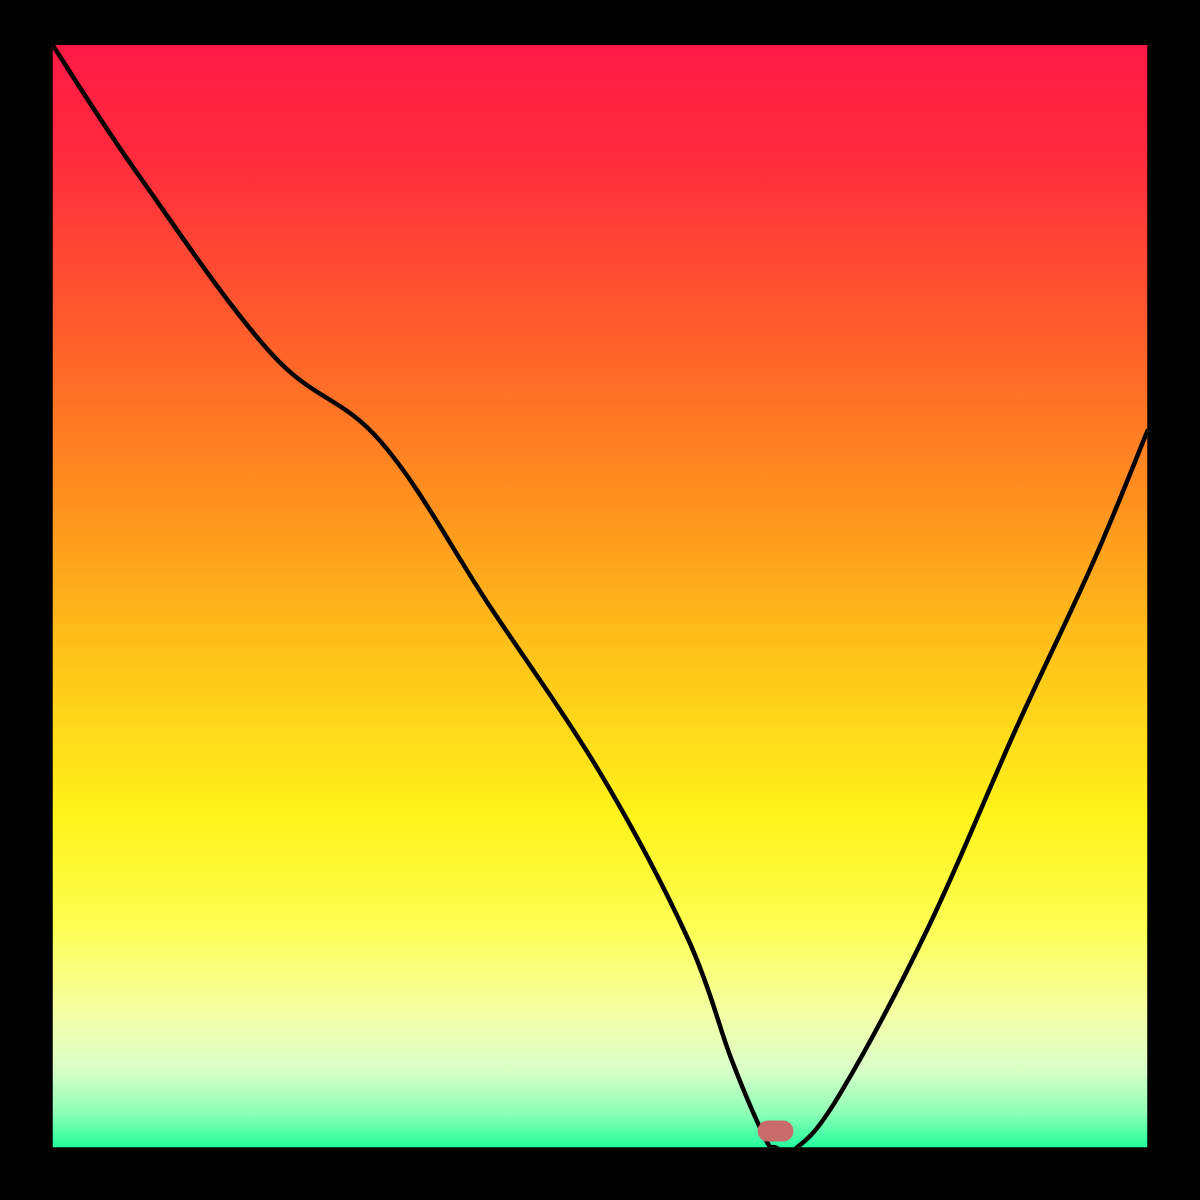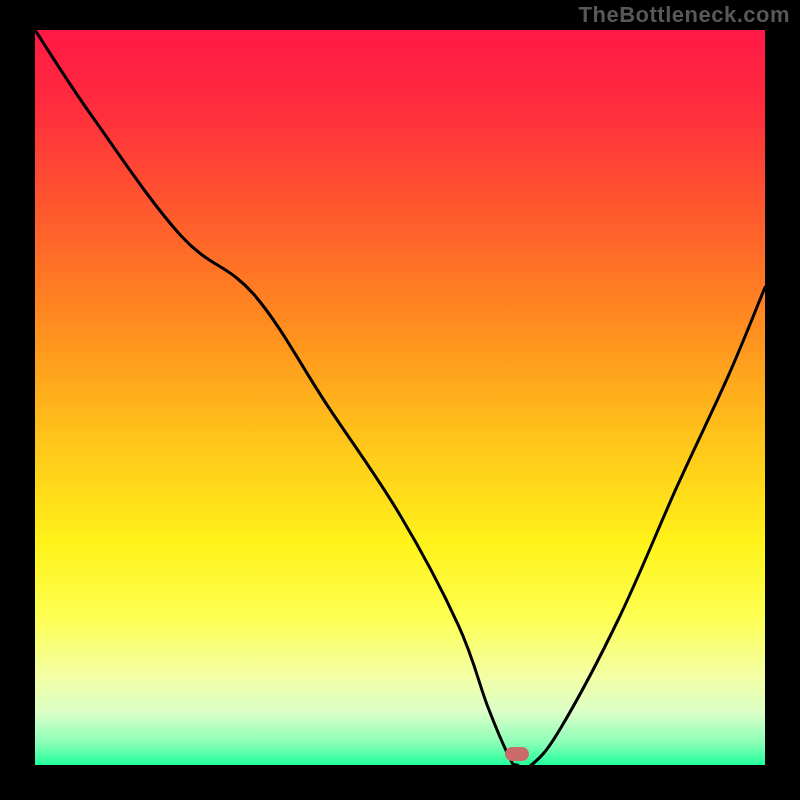--- a/index.html
+++ b/index.html
@@ -49,21 +49,20 @@
     border-radius: 7px;
     transform: translate(-50%, -50%);
     z-index: 5;
   }
 </style>
 </head>
 <body>
 
 <div class="frame">
 
-  <div class="watermark">TheBottleneck.com</div>
 
   <div class="plot-area">
 
     <svg class="gradient-bg" viewBox="0 0 730 735" preserveAspectRatio="none">
       <defs>
         <linearGradient id="bg-grad" x1="0" y1="0" x2="0" y2="1">
             <stop offset="0%" stop-color="#ff1946"></stop>
             <stop offset="10%" stop-color="#ff2b3e"></stop>
             <stop offset="25%" stop-color="#ff5a2d"></stop>
             <stop offset="40%" stop-color="#ff8c1f"></stop>

